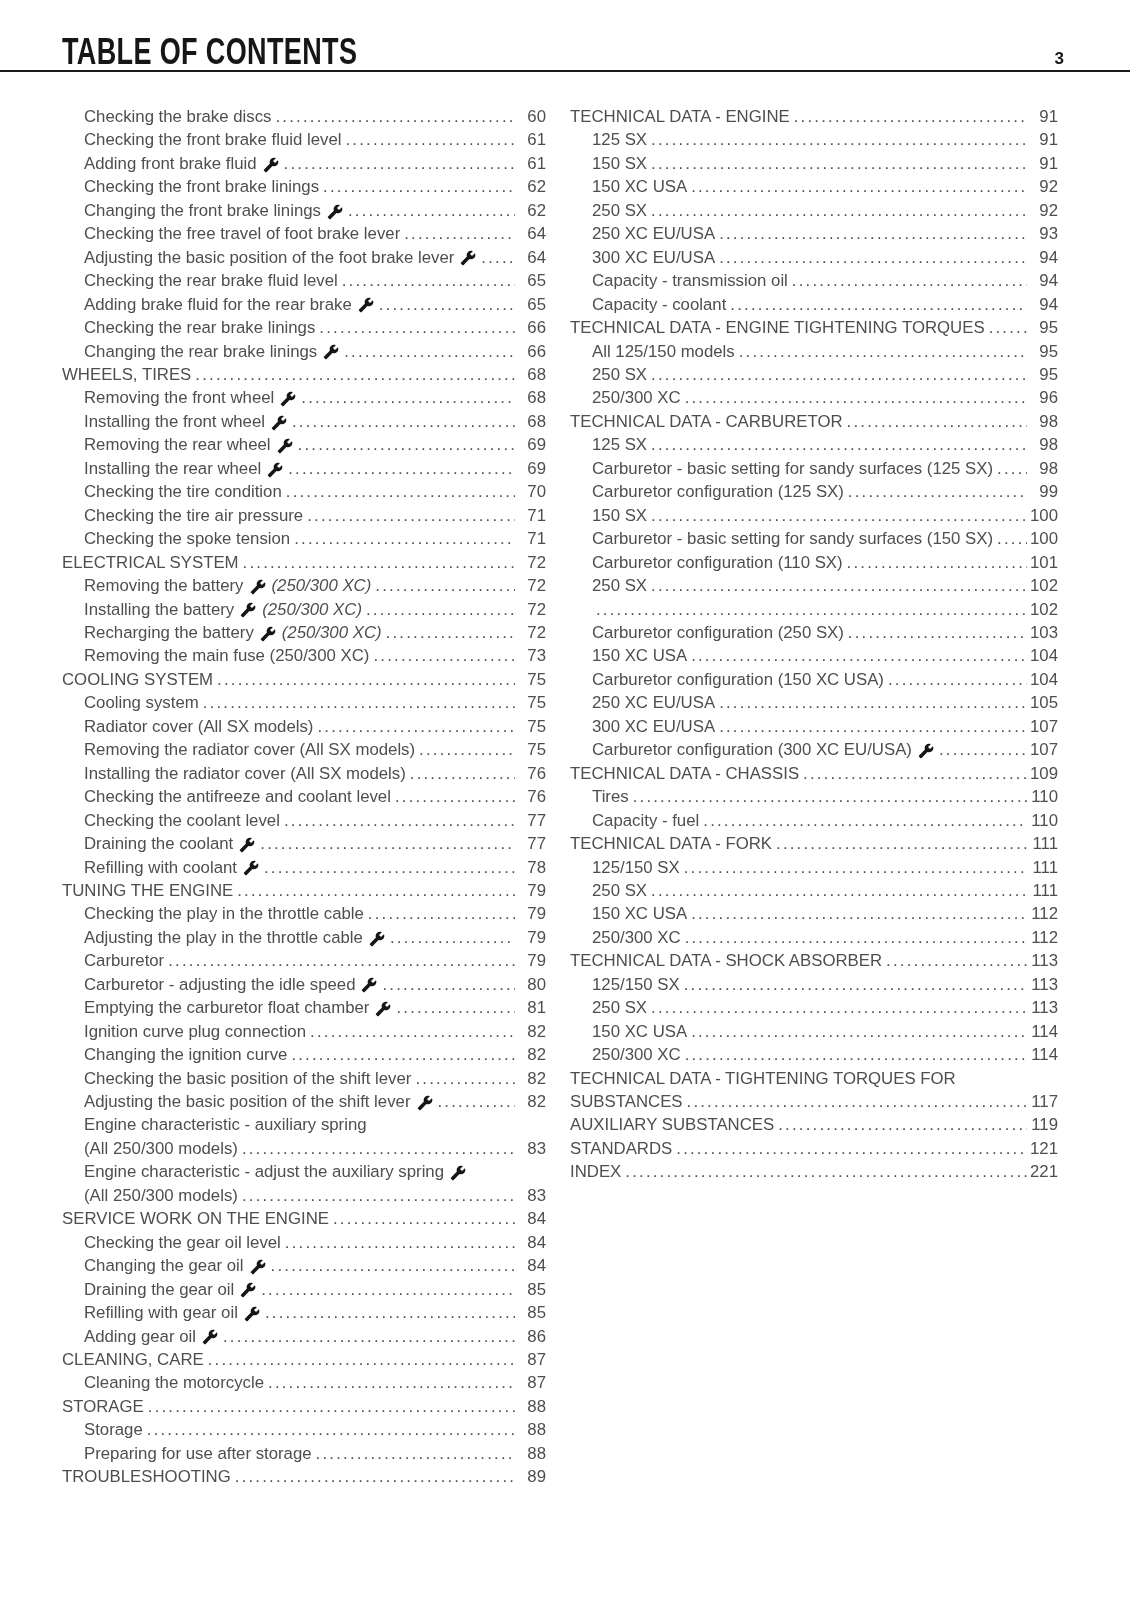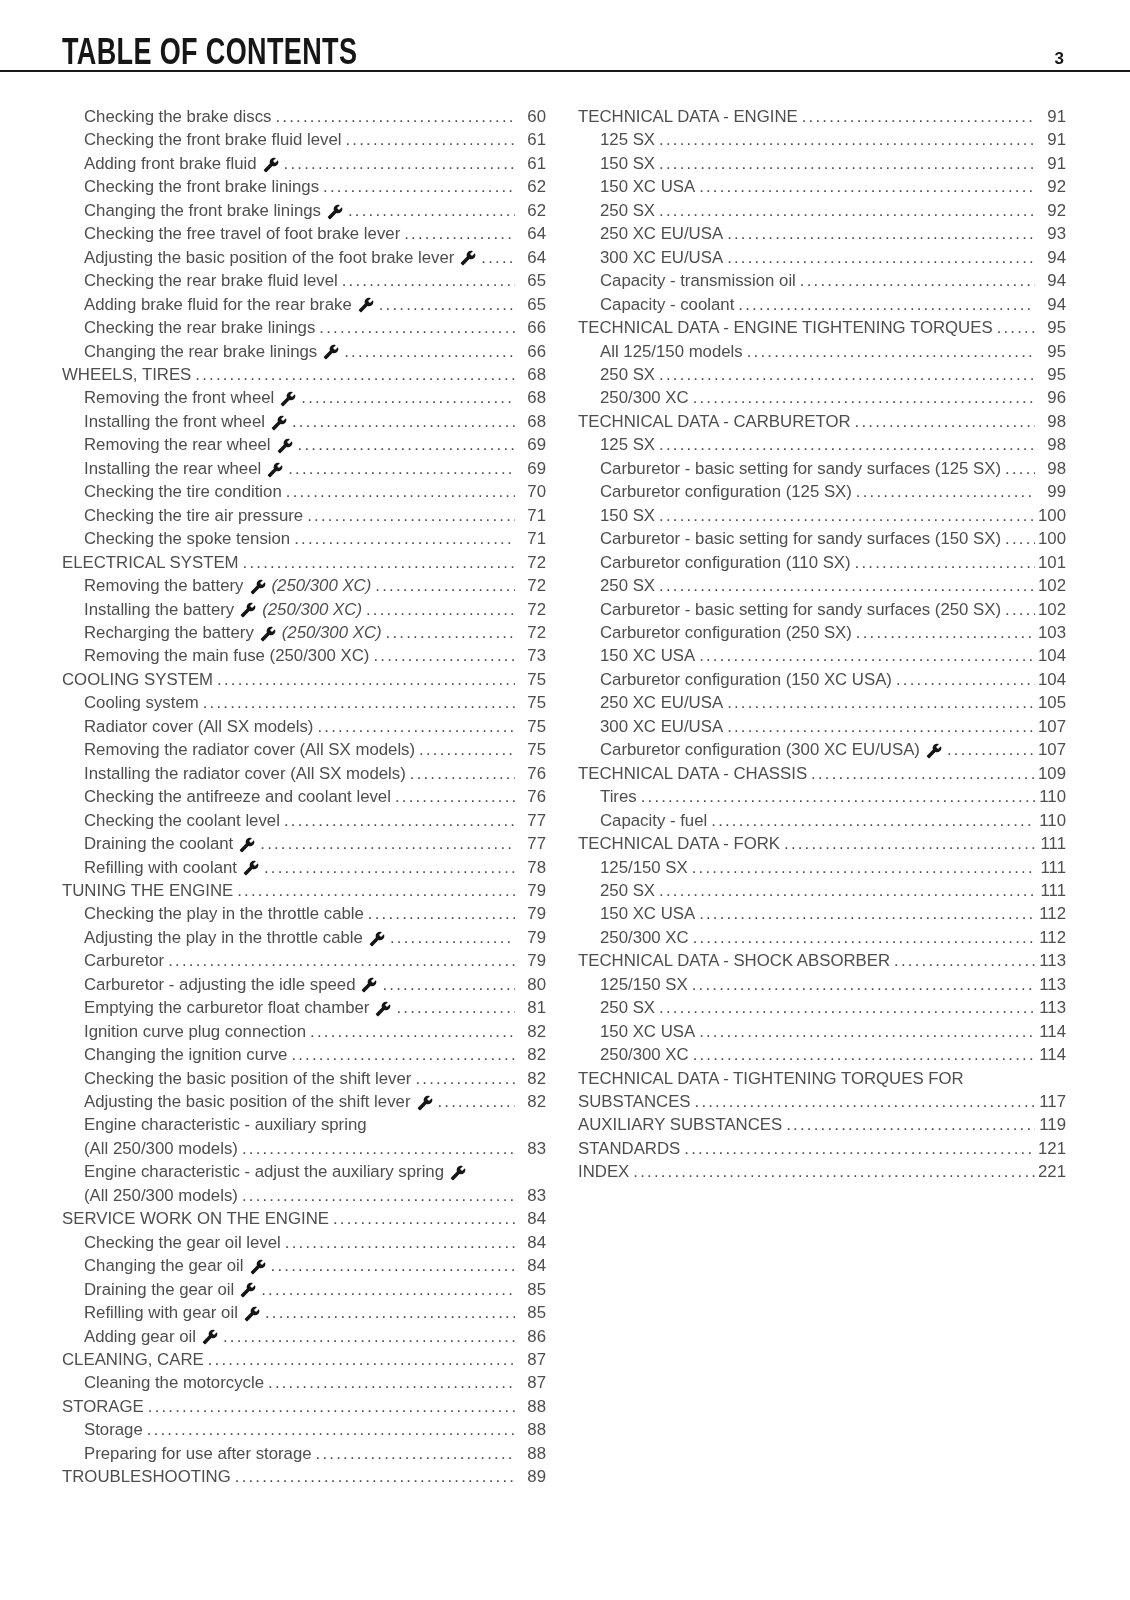--- a/index.html
+++ b/index.html
@@ -32,21 +32,21 @@
     position: absolute;
     right: 66px; bottom: 1px;
     font-size: 17px;
     font-weight: bold;
     color: var(--heading-color, #161616);
   }
   .toc-columns {
     margin: 33px 0 0 62px;
     display: grid;
     grid-template-columns: 484px 488px;
-    column-gap: 32px;
+    column-gap: 24px;
     align-content: start;
   }
   .toc-col { min-width: 0; }
   .toc-row {
     display: flex;
     align-items: baseline;
     line-height: 23.45px;
     font-size: 16.8px;
     white-space: nowrap;
   }
@@ -553,21 +553,20 @@
         <span class="toc-label">Carburetor configuration (110 SX)</span>
         <span class="dots"></span>
         <span class="pageno">101</span>
       </div>
       <div class="toc-row lvl1">
         <span class="toc-label">250 SX</span>
         <span class="dots"></span>
         <span class="pageno">102</span>
       </div>
       <div class="toc-row lvl1">
-        <span class="toc-label">Carburetor - basic setting for sandy surfaces (250 SX)</span>
         <span class="dots"></span>
         <span class="pageno">102</span>
       </div>
       <div class="toc-row lvl1">
         <span class="toc-label">Carburetor configuration (250 SX)</span>
         <span class="dots"></span>
         <span class="pageno">103</span>
       </div>
       <div class="toc-row lvl1">
         <span class="toc-label">150 XC USA</span>

